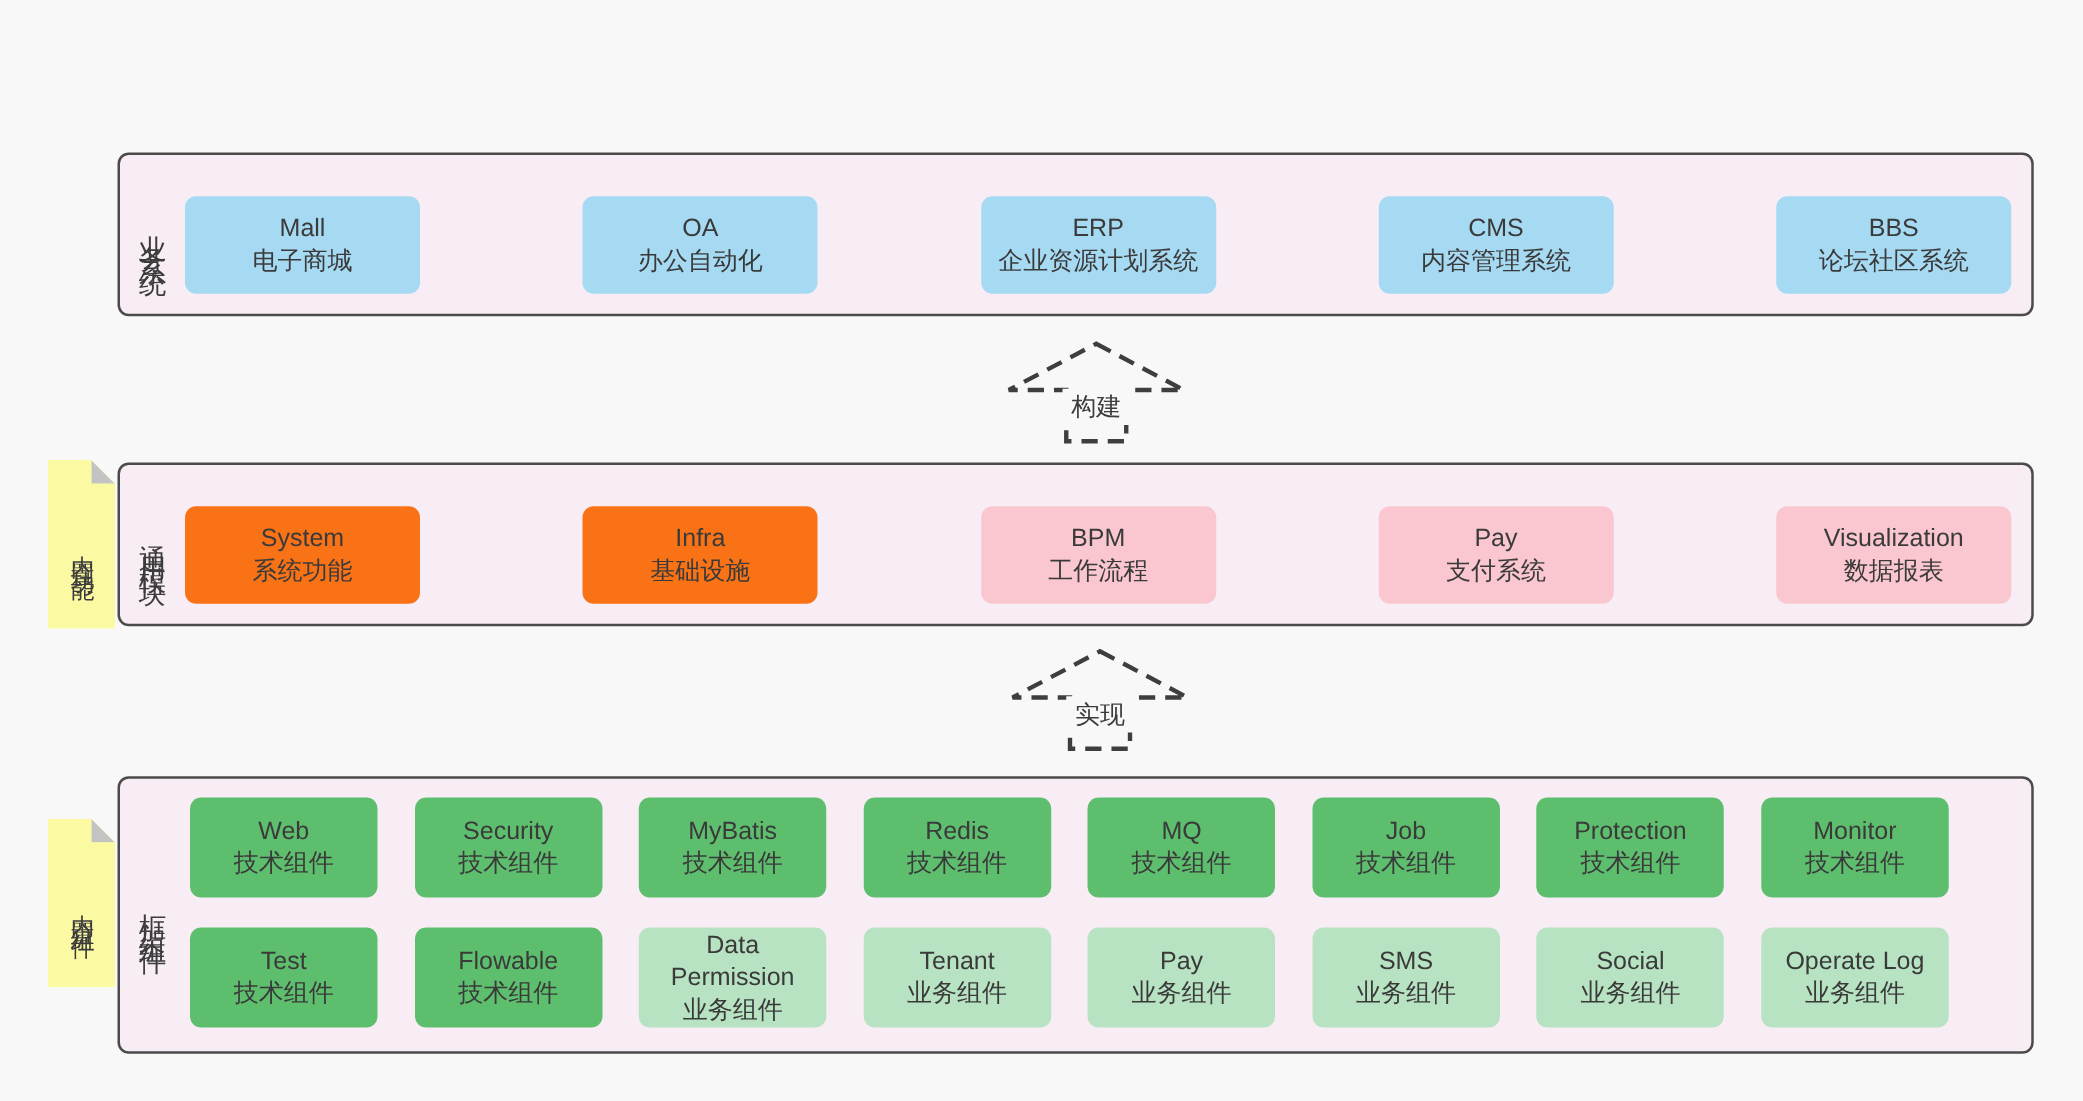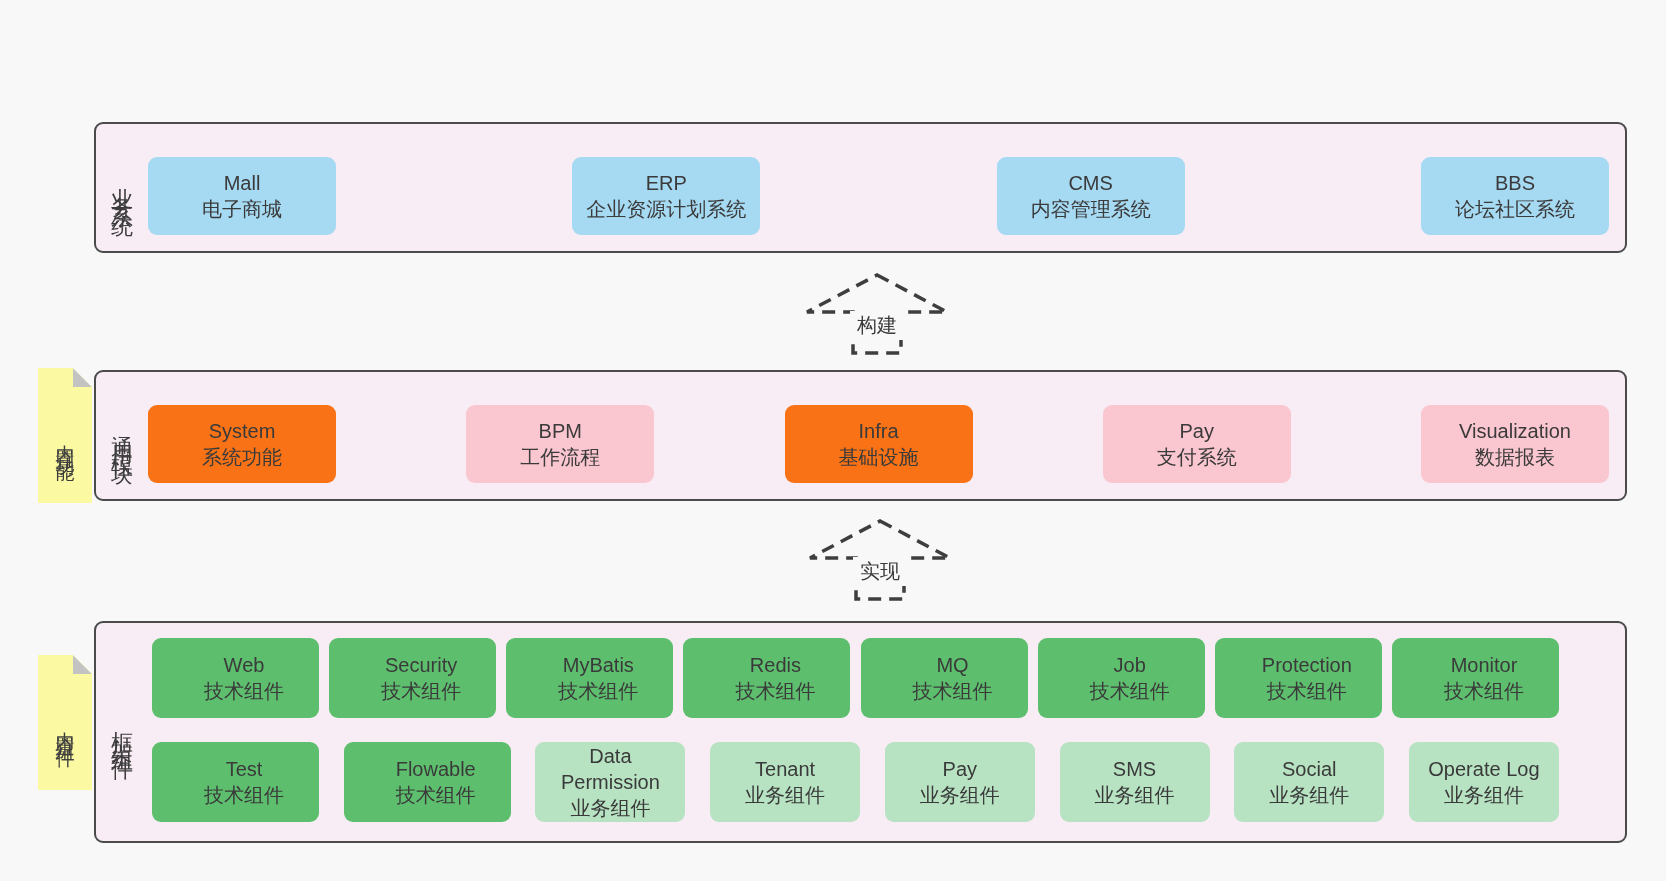--- a/index.html
+++ b/index.html
@@ -22,21 +22,21 @@
   .band-3 .band-row{padding:0 66px 0 56px;}
 
   
   .box{display:flex;flex-direction:column;align-items:center;justify-content:center;border-radius:9px;
     text-align:center;font-size:20px;line-height:26px;color:#3a3a3a;}
   .box-wide{width:188px;height:78px;}
   .box-sm{width:150px;height:80px;}
   .blue{background:#a6d9f2;}
   .red{background:#f97316;}
   .pink{background:#fac6d0;}
-  .gdark{background:#5dbf6e;padding-left:17px;}
+  .gdark{background:#5dbf6e;}
   .glight{background:#b7e3c2;}
   .box .l1{max-width:146px;}
 
   
   .note{position:absolute;left:38px;width:54px;height:135px;background:#fbf9a1;
     clip-path:polygon(0 0,calc(100% - 19px) 0,100% 19px,100% 100%,0 100%);
     display:flex;align-items:center;justify-content:center;}
   .note-1{top:368px;}
   .note-2{top:655px;}
   .note .fold{position:absolute;top:0;right:0;width:19px;height:19px;background:#c3c3c3;
@@ -58,20 +58,24 @@
 <div class="canvas">
 
   <div class="band band-1">
     <div class="band-label">业务系统</div>
     <div class="band-row">
       <div class="box box-wide blue">
         <span class="l1">Mall</span>
         <span class="l2">电子商城</span>
       </div>
       <div class="box box-wide blue">
+        <span class="l1">OA</span>
+        <span class="l2">办公自动化</span>
+      </div>
+      <div class="box box-wide blue">
         <span class="l1">ERP</span>
         <span class="l2">企业资源计划系统</span>
       </div>
       <div class="box box-wide blue">
         <span class="l1">CMS</span>
         <span class="l2">内容管理系统</span>
       </div>
       <div class="box box-wide blue">
         <span class="l1">BBS</span>
         <span class="l2">论坛社区系统</span>
@@ -86,27 +90,27 @@
     <span class="arrow-label">构建</span>
   </div>
 
   <div class="band band-2">
     <div class="band-label">通用模块</div>
     <div class="band-row">
       <div class="box box-wide red">
         <span class="l1">System</span>
         <span class="l2">系统功能</span>
       </div>
+      <div class="box box-wide red">
+        <span class="l1">Infra</span>
+        <span class="l2">基础设施</span>
+      </div>
       <div class="box box-wide pink">
         <span class="l1">BPM</span>
         <span class="l2">工作流程</span>
-      </div>
-      <div class="box box-wide red">
-        <span class="l1">Infra</span>
-        <span class="l2">基础设施</span>
       </div>
       <div class="box box-wide pink">
         <span class="l1">Pay</span>
         <span class="l2">支付系统</span>
       </div>
       <div class="box box-wide pink">
         <span class="l1">Visualization</span>
         <span class="l2">数据报表</span>
       </div>
     </div>

